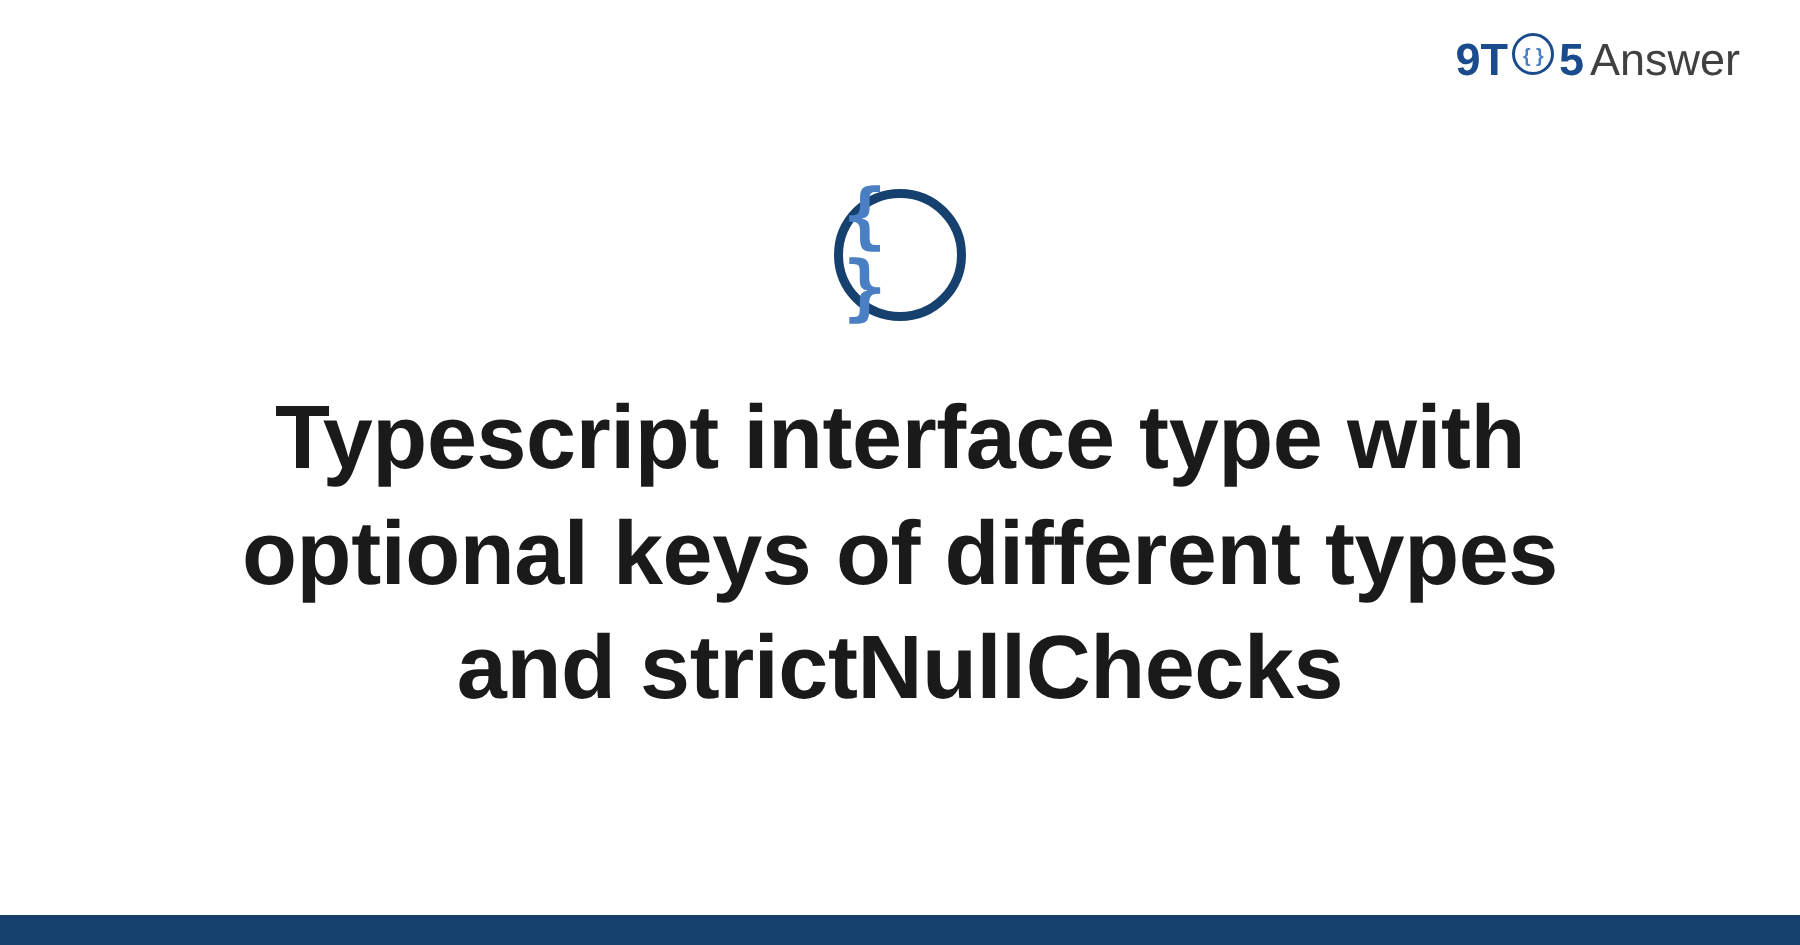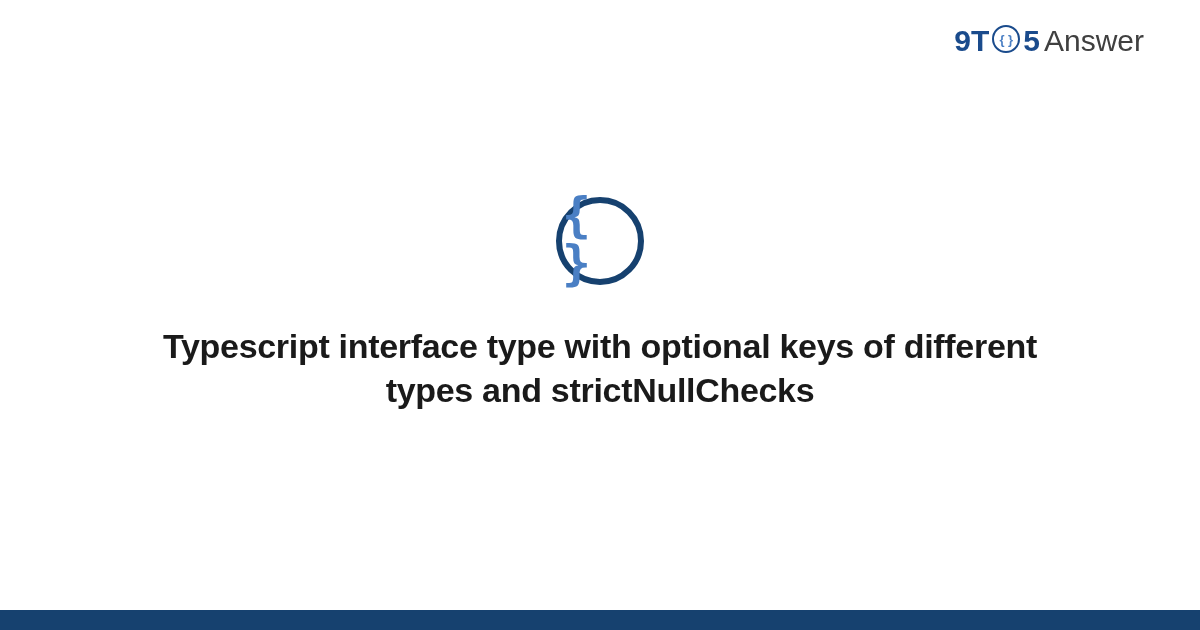--- a/index.html
+++ b/index.html
@@ -11,23 +11,23 @@
       width: 1200px;
       height: 630px;
       background: #ffffff;
       font-family: -apple-system, BlinkMacSystemFont, "Segoe UI", Helvetica, Arial, sans-serif;
       position: relative;
       overflow: hidden;
     }
     .logo {
       position: absolute;
       top: 24px;
-      right: 56px;
+      right: 40px;
       display: flex;
-      align-items: center;
+      align-items: flex-start;
       gap: 2px;
       font-size: 30px;
       font-weight: 500;
     }
     .logo-9t {
       color: #1a4b8c;
       font-weight: 600;
     }
     .logo-circle {
       display: inline-flex;
@@ -78,21 +78,21 @@
       font-size: 48px;
       font-weight: 700;
       color: #4a7fc4;
       letter-spacing: 2px;
       font-family: "Consolas", "Monaco", monospace;
       line-height: 1;
       position: relative;
       top: -2px;
     }
     .title {
-      font-size: 34px;
+      font-size: 60px;
       font-weight: 700;
       color: #1a1a1a;
       text-align: center;
       line-height: 1.28;
       max-width: 920px;
       letter-spacing: -0.3px;
     }
     .footer-bar {
       position: absolute;
       bottom: 0;

